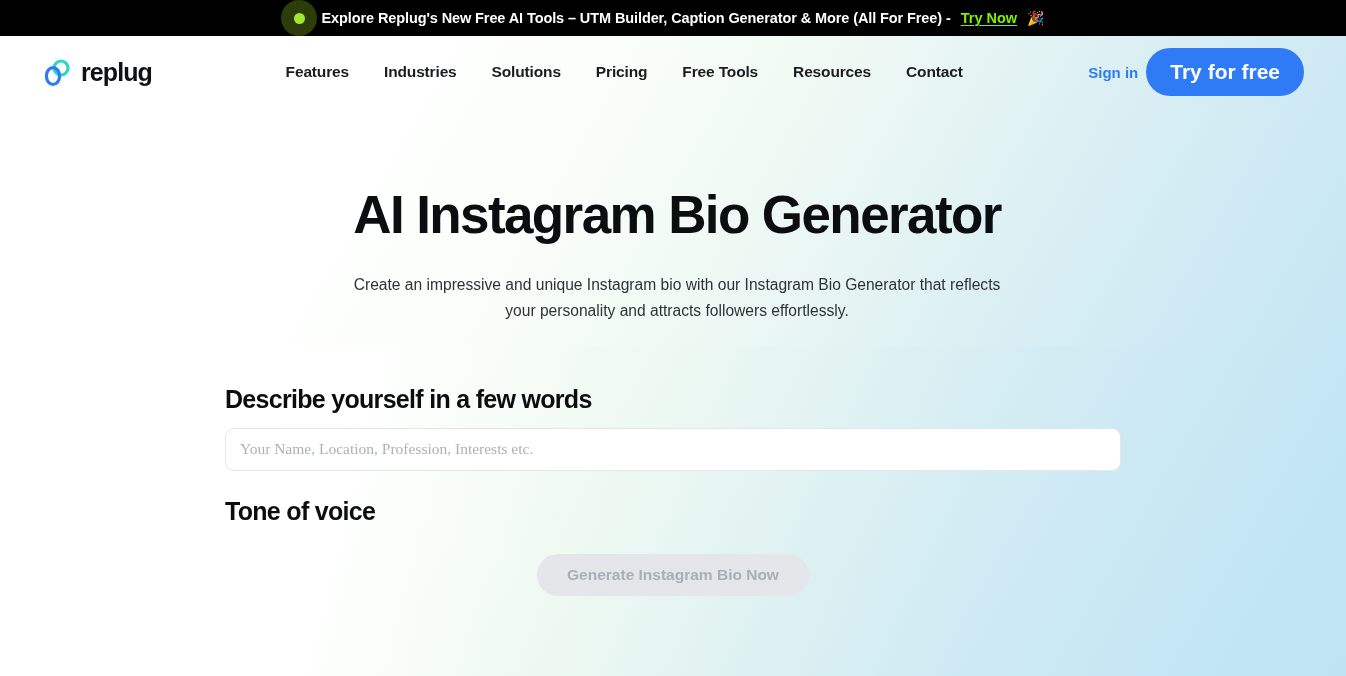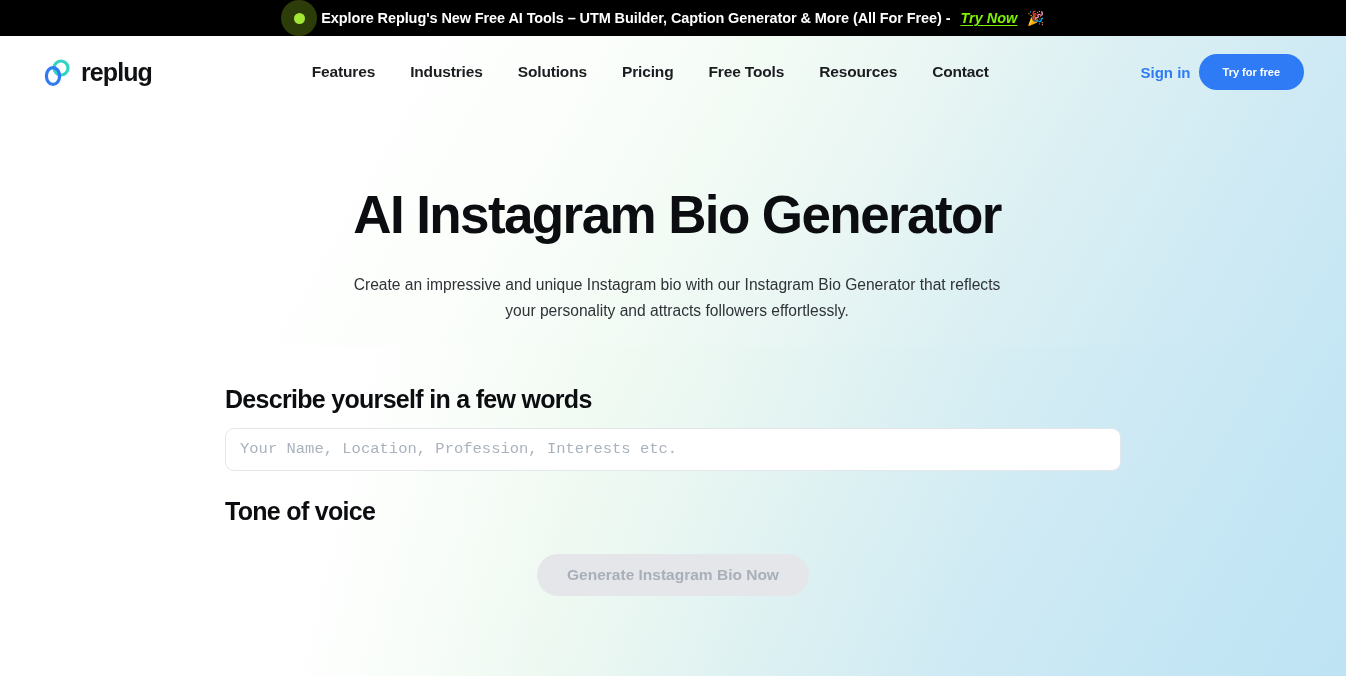--- a/index.html
+++ b/index.html
@@ -92,21 +92,20 @@
     white-space: nowrap;
   }
   .banner-link {
     color: #7ef000;
     font-size: 14.5px;
     font-weight: bold;
     text-decoration: underline;
     text-underline-offset: 2px;
     white-space: nowrap;
     cursor: pointer;
-    font-style: italic;
   }
   .banner-emoji {
     font-size: 14px;
     line-height: 1;
   }
 
   
   .header {
     position: relative;
     z-index: 4;
@@ -162,21 +161,21 @@
   .signin {
     font-size: 15px;
     font-weight: bold;
     color: #2f7bf6;
     cursor: pointer;
     white-space: nowrap;
   }
   .try-btn {
     background: #2f7bf6;
     color: #ffffff;
-    font-size: 11px;
+    font-size: 21px;
     font-weight: bold;
     border: none;
     border-radius: 999px;
     padding: 12px 24px;
     cursor: pointer;
     white-space: nowrap;
     font-family: inherit;
   }
 
   
@@ -219,21 +218,21 @@
   .text-input {
     display: block;
     width: 100%;
     height: 43px;
     border: 1px solid #e3e7ec;
     border-radius: 9px;
     background: #ffffff;
     padding: 0 14px;
     font-size: 15.5px;
     color: #1b1c20;
-    font-family: Liberation Mono, monospace;
+    font-family: Liberation Serif, serif;
     outline: none;
   }
   .text-input::placeholder { color: #aab2bd; }
 
   .field-gap { height: 26px; }
 
   .select-wrap {
     position: relative;
     width: 100%;
   }

